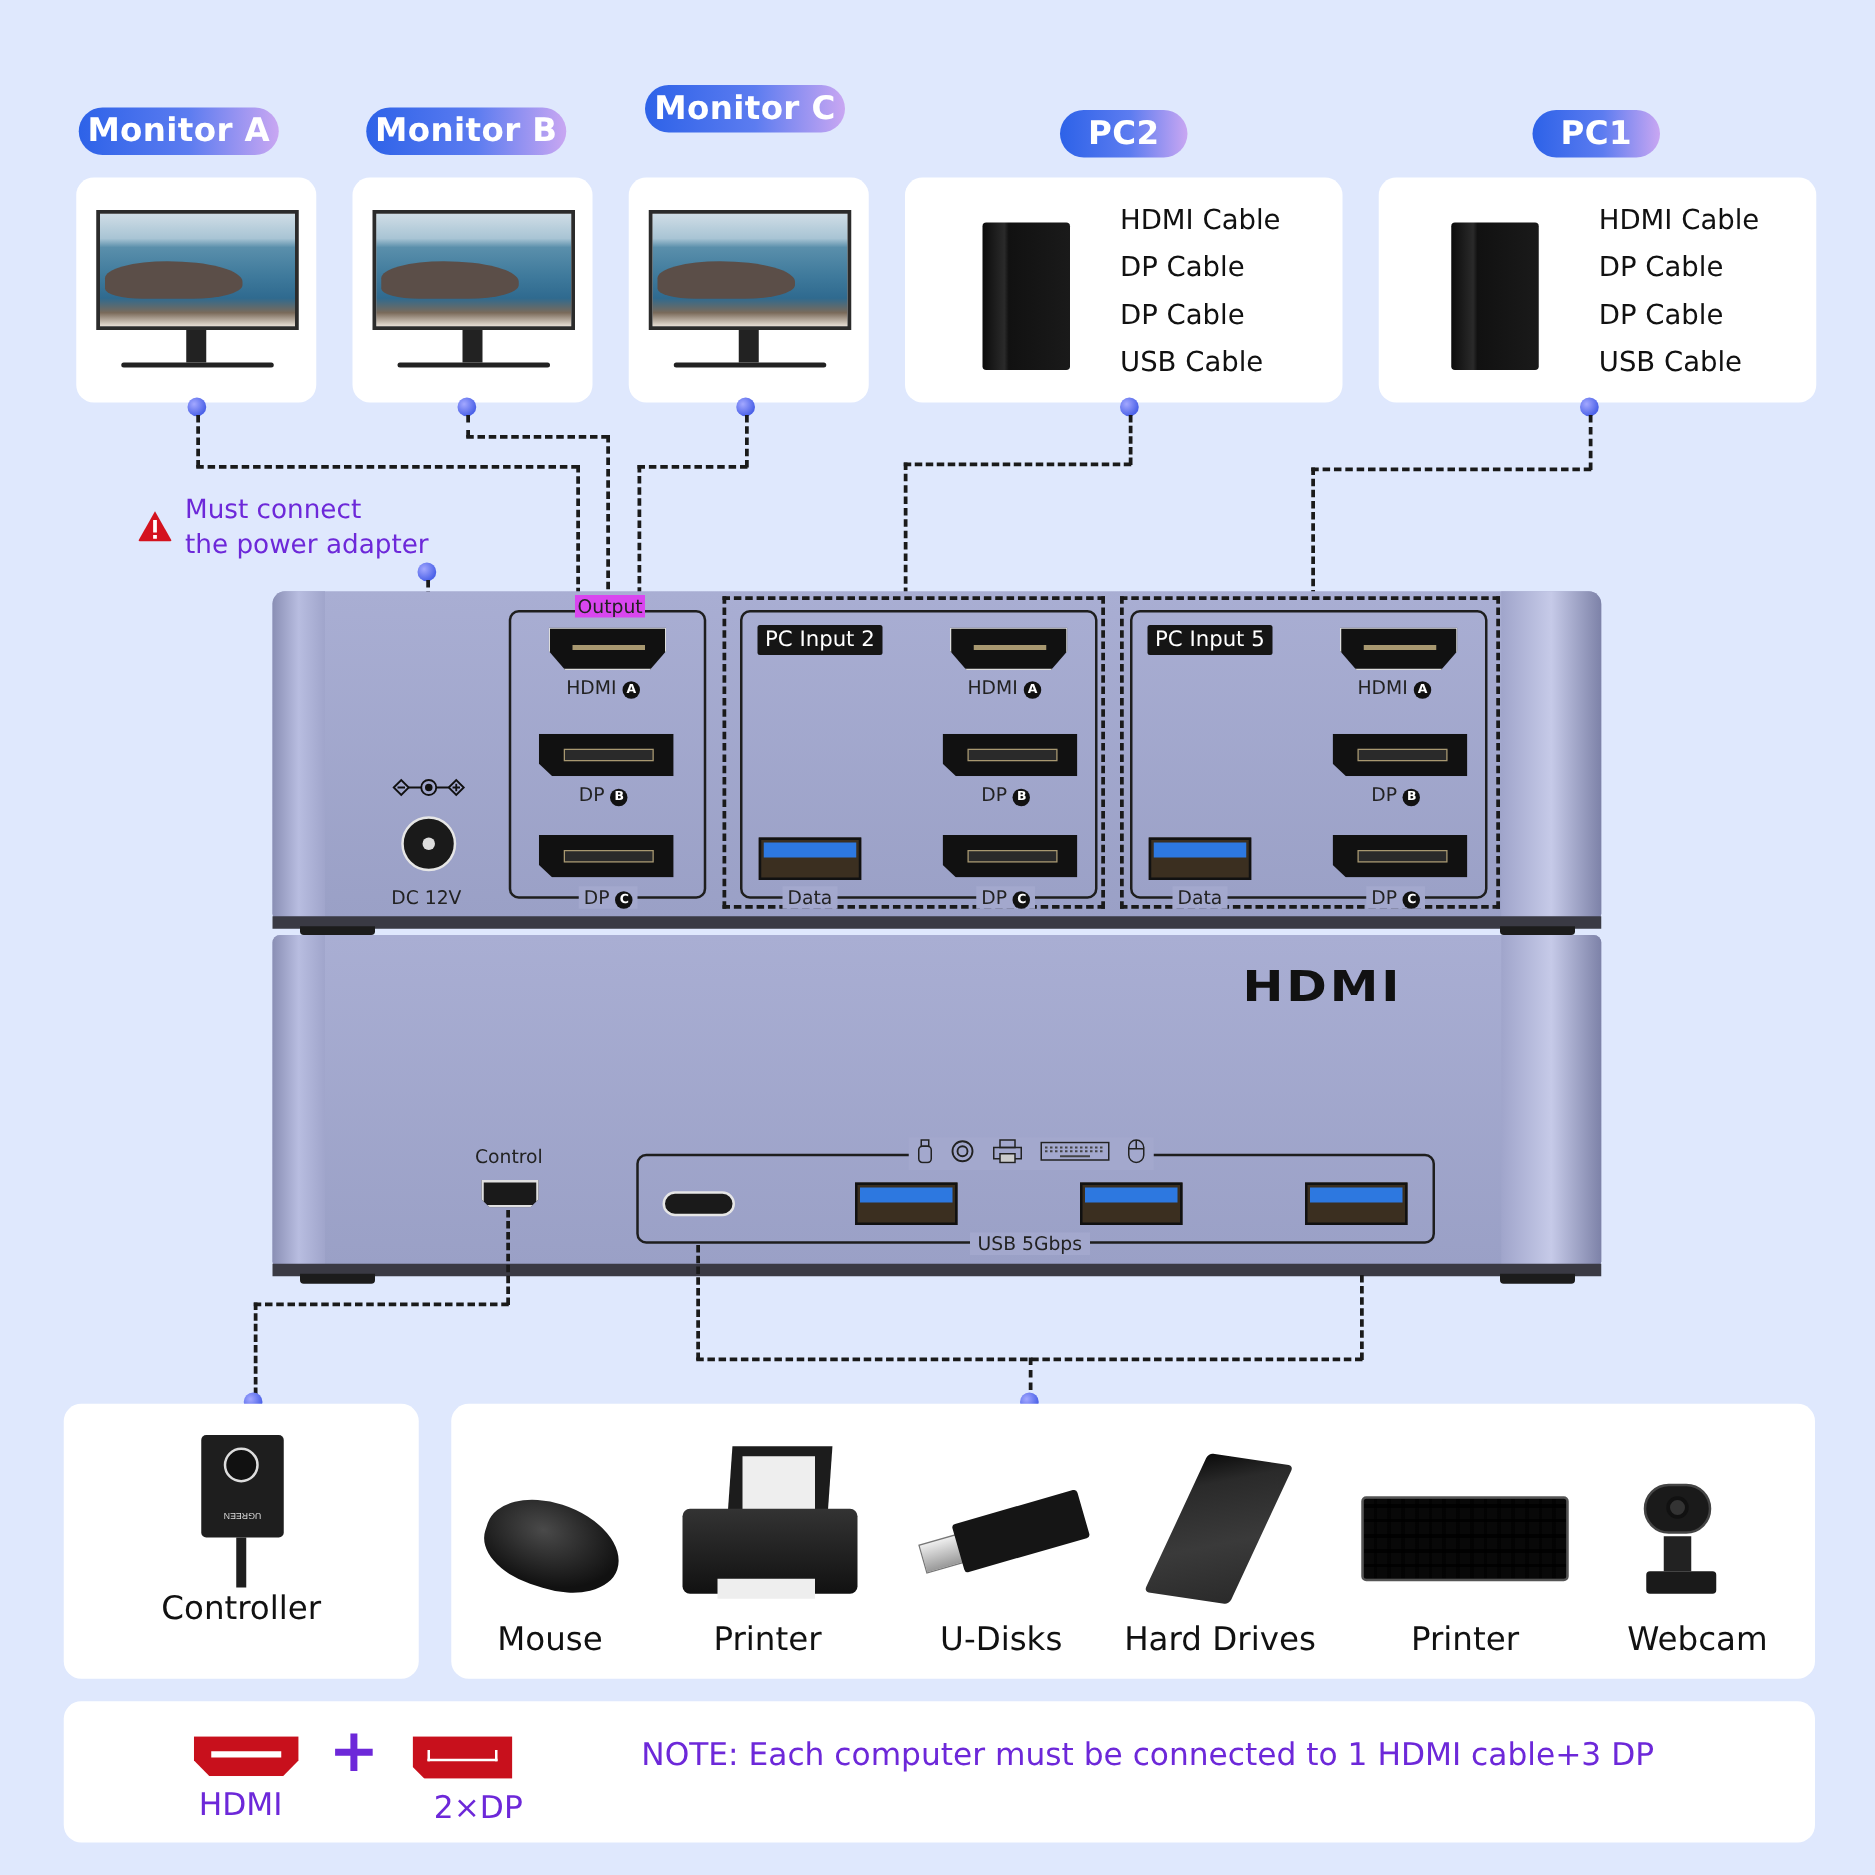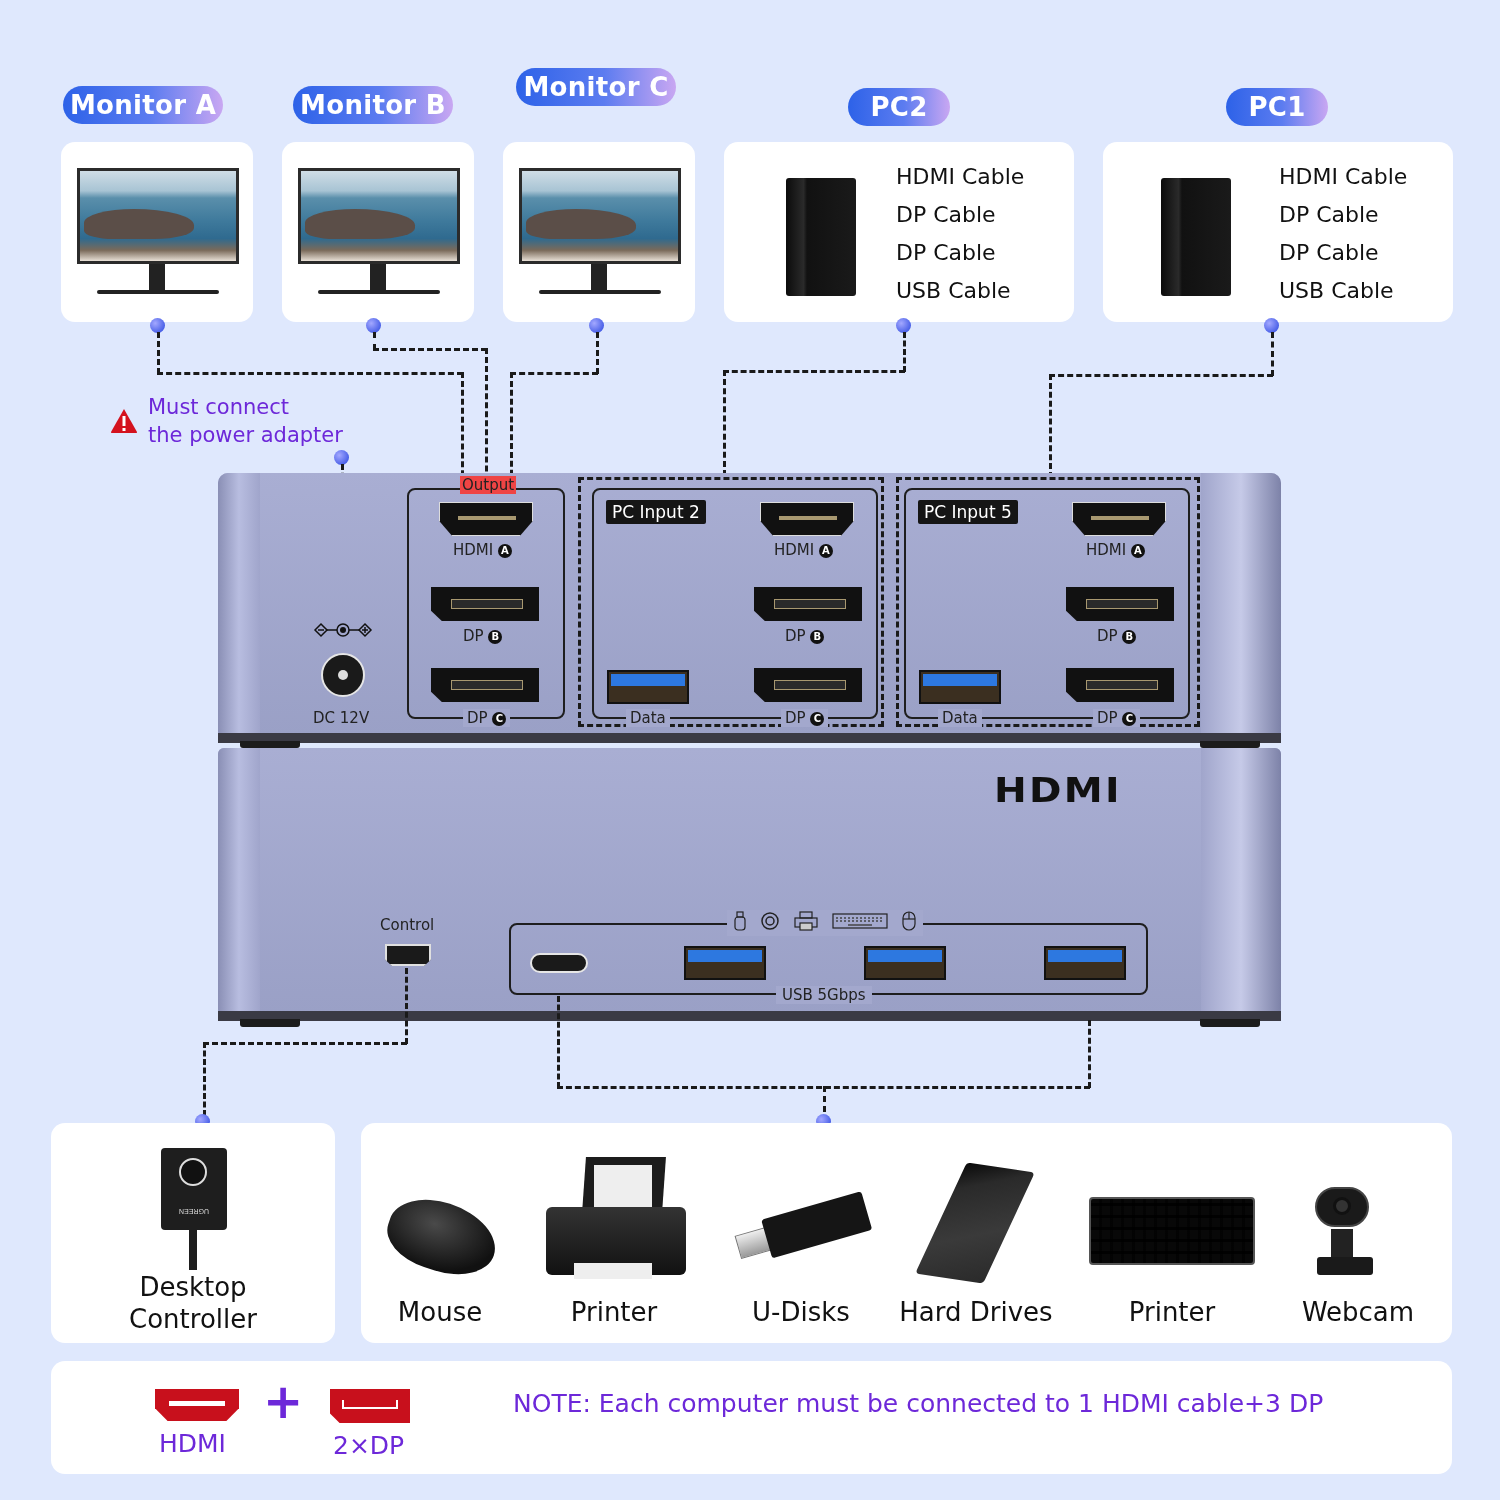--- a/index.html
+++ b/index.html
@@ -148,21 +148,21 @@
       <line x1="49" y1="10" x2="55" y2="10" stroke="#111" stroke-width="1.5"></line>
       <line x1="52" y1="7" x2="52" y2="13" stroke="#111" stroke-width="1.5"></line>
     </svg>
 </div>
 <div class="abs" style="left:321px;top:653px;width:44px;height:44px;border-radius:50%;background:#1a1a1a;border:2px solid #e6e6e6">
   <div class="abs" style="left:15px;top:15px;width:10px;height:10px;border-radius:50%;background:#ddd"></div>
 </div>
 <div class="port-label" style="left:313px;top:709px">DC 12V</div>
 
 <div class="frame" style="left:407px;top:488px;width:158px;height:231px"></div>
-<div class="port-label" style="left:460px;top:476px;background:#ef4444;padding:0 2px">Output</div>
+<div class="port-label" style="left:460px;top:476px;background:#d946ef;padding:0 2px">Output</div>
 <div class="hdmi-port" style="left:439px;top:502px"></div>
 <div class="port-label" style="left:453px;top:541px"><span>HDMI</span> <span class="badge">A</span></div>
 <div class="dp-port" style="left:431px;top:587px"></div>
 <div class="port-label" style="left:463px;top:627px"><span>DP</span> <span class="badge">B</span></div>
 <div class="dp-port" style="left:431px;top:668px"></div>
 <div class="port-label" style="left:463px;top:709px;background:#a3a8cd;padding:0 4px"><span>DP</span> <span class="badge">C</span></div>
 
 <div class="abs" style="left:578px;top:477px;width:306px;height:250px;border:3px dashed #1a1a1a"></div>
 <div class="frame" style="left:592px;top:488px;width:286px;height:231px"></div>
 <div class="abs" style="left:606px;top:500px;background:#151515;color:#fff;font-size:17px;padding:2px 6px;border-radius:2px;font-family:'DejaVu Sans',sans-serif">PC Input 2</div>
@@ -245,21 +245,20 @@
 <div class="dot" style="left:195px;top:1114px"></div>
 <div class="dot" style="left:816px;top:1114px"></div>
 
 <div class="card" style="left:51px;top:1123px;width:284px;height:220px">
   <div class="abs" style="left:110px;top:25px;width:66px;height:82px;background:#1e1e1e;border-radius:4px">
     <div class="abs" style="left:18px;top:10px;width:28px;height:28px;border-radius:50%;border:2px solid #ddd;background:#111"></div>
     <div class="abs" style="left:0;top:60px;width:66px;text-align:center;color:#ddd;font-size:7px;transform:rotate(180deg)">UGREEN</div>
   </div>
   <div class="abs" style="left:138px;top:107px;width:8px;height:40px;background:#1e1e1e"></div>
   <div class="peri-label" style="left:0;top:148px;width:284px;line-height:32px">
-    <div>Desktop</div>
     <div>Controller</div>
   </div>
 </div>
 
 <div class="card" style="left:361px;top:1123px;width:1091px;height:220px">
 
   <div class="abs" style="left:26px;top:80px;width:110px;height:68px;background:radial-gradient(ellipse at 40% 35%,#4a4a4a,#111 70%);border-radius:50% 55% 50% 45%;transform:rotate(18deg)"></div>
   <div class="peri-label" style="left:29px;top:174px;width:100px">Mouse</div>
 
   <div class="abs" style="left:185px;top:34px;width:140px;height:124px">
@@ -293,17 +292,17 @@
 
 <div class="card" style="left:51px;top:1361px;width:1401px;height:113px">
   <div class="abs" style="left:104px;top:28px;width:84px;height:32px;background:#c8101c;clip-path:polygon(0 0,100% 0,100% 60%,85% 100%,15% 100%,0 60%)">
     <div class="abs" style="left:14px;top:12px;width:56px;height:5px;background:#fff"></div>
   </div>
   <div class="abs red" style="left:108px;top:68px;font-size:25px;font-family:'DejaVu Sans',sans-serif">HDMI</div>
   <div class="abs red" style="left:212px;top:12px;font-size:48px;font-weight:bold;font-family:'DejaVu Sans',sans-serif">+</div>
   <div class="abs" style="left:279px;top:28px;width:80px;height:34px;background:#c8101c;clip-path:polygon(0 0,100% 0,100% 100%,12% 100%,0 72%)">
     <div class="abs" style="left:12px;top:11px;width:56px;height:9px;border:2px solid #fff;border-top:none"></div>
   </div>
-  <div class="abs red" style="left:282px;top:70px;font-size:25px;font-family:'DejaVu Sans',sans-serif">2×DP</div>
+  <div class="abs red" style="left:296px;top:70px;font-size:25px;font-family:'DejaVu Sans',sans-serif">2×DP</div>
   <div class="abs red" style="left:462px;top:26px;font-size:25px;line-height:34px;font-family:'DejaVu Sans',sans-serif">
     <div>NOTE: Each computer must be connected to 1 HDMI cable+3 DP</div>
   </div>
 </div>
 
 </body></html>

